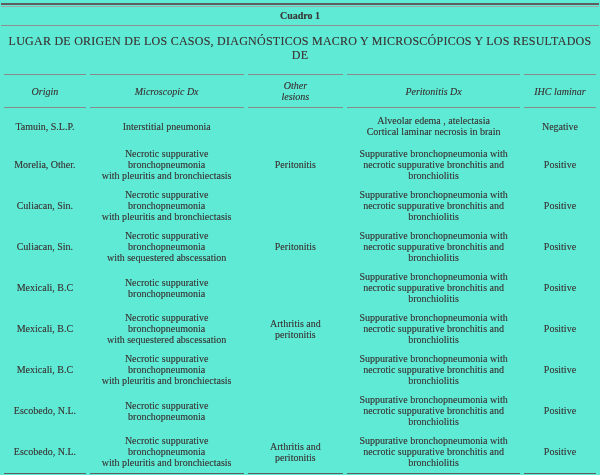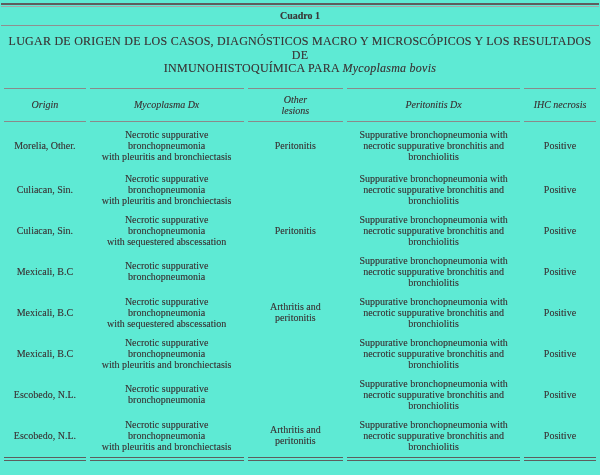--- a/index.html
+++ b/index.html
@@ -79,42 +79,49 @@
 <div class="page">
 
   <div class="rule-double"></div>
 
   <div class="caption">Cuadro 1</div>
 
   <div class="rule-thin"></div>
 
   <div class="title">
     <div>LUGAR DE ORIGEN DE LOS CASOS, DIAGNÓSTICOS MACRO Y MICROSCÓPICOS Y LOS RESULTADOS DE</div>
-    <div><span>INMUNOHISTOQUÍMICA PARA </span><span class="italic">Mycoplasma bovis</span></div>
   </div>
 
   <table>
     <colgroup>
       <col class="c-origin">
         <col class="c-macro">
         <col class="c-other">
         <col class="c-micro">
         <col class="c-ihc">
     </colgroup>
     <thead>
       <tr>
         <th>Origin</th>
-        <th>Mycoplasma Dx</th>
+        <th>Microscopic Dx</th>
         <th>Other
 lesions</th>
         <th>Peritonitis Dx</th>
-        <th>IHC necrosis</th>
+        <th>IHC laminar</th>
       </tr>
     </thead>
     <tbody>
+      <tr>
+        <td>Tamuin, S.L.P.</td>
+        <td>Interstitial pneumonia</td>
+        <td></td>
+        <td>Alveolar edema , atelectasia
+Cortical laminar necrosis in brain</td>
+        <td>Negative</td>
+      </tr>
       <tr>
         <td>Morelia, Other.</td>
         <td>Necrotic suppurative bronchopneumonia
 with pleuritis and bronchiectasis</td>
         <td>Peritonitis</td>
         <td>Suppurative bronchopneumonia with
 necrotic suppurative bronchitis and
 bronchiolitis</td>
         <td>Positive</td>
       </tr>

